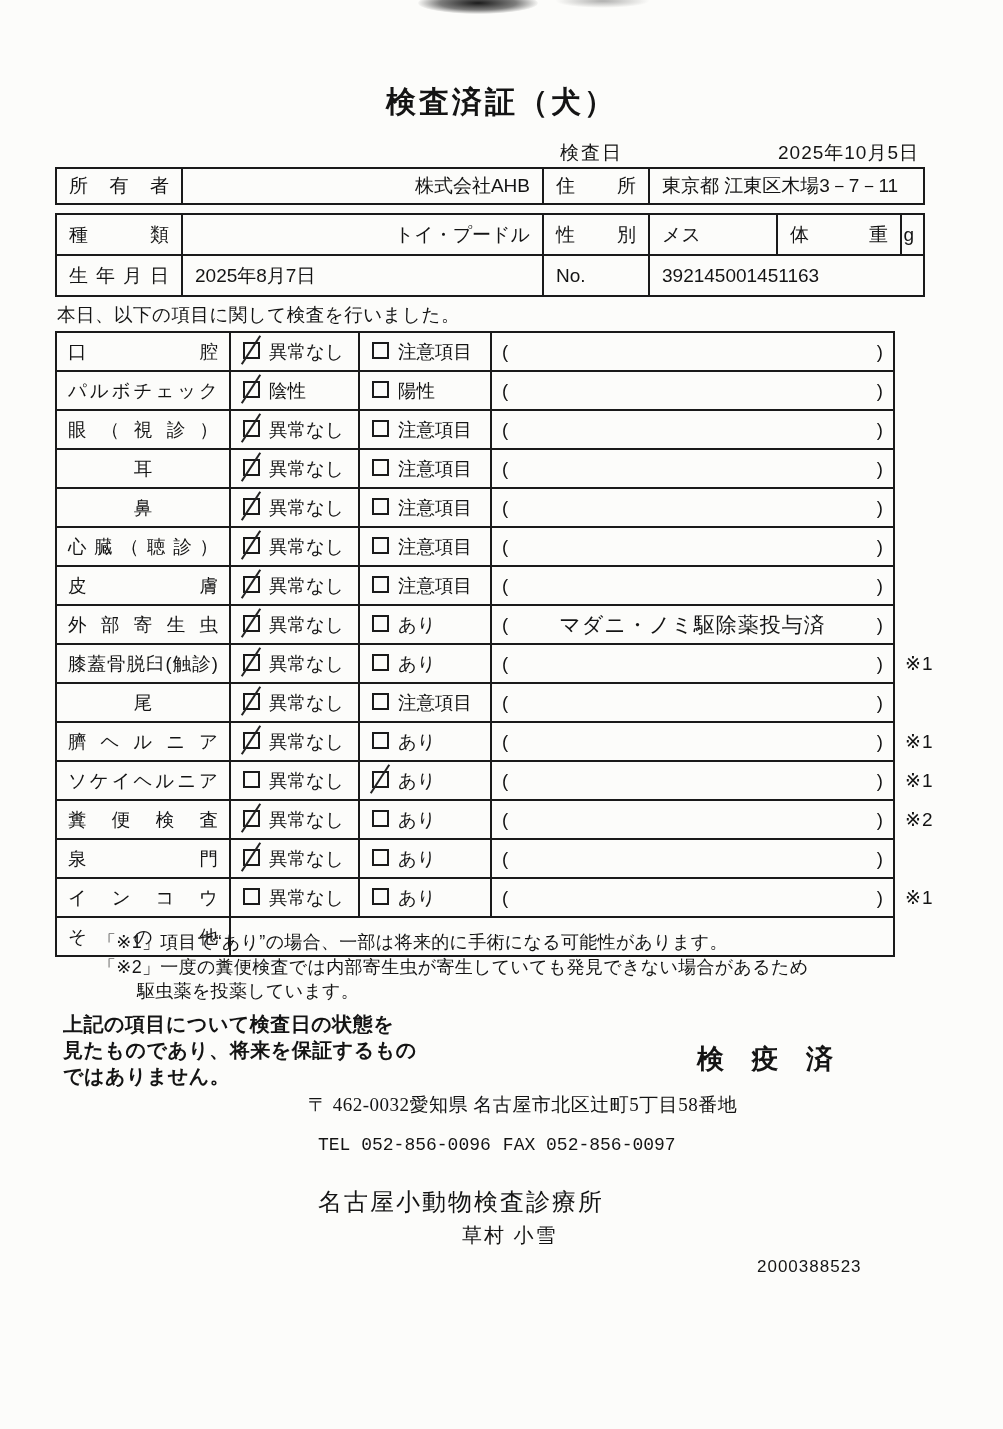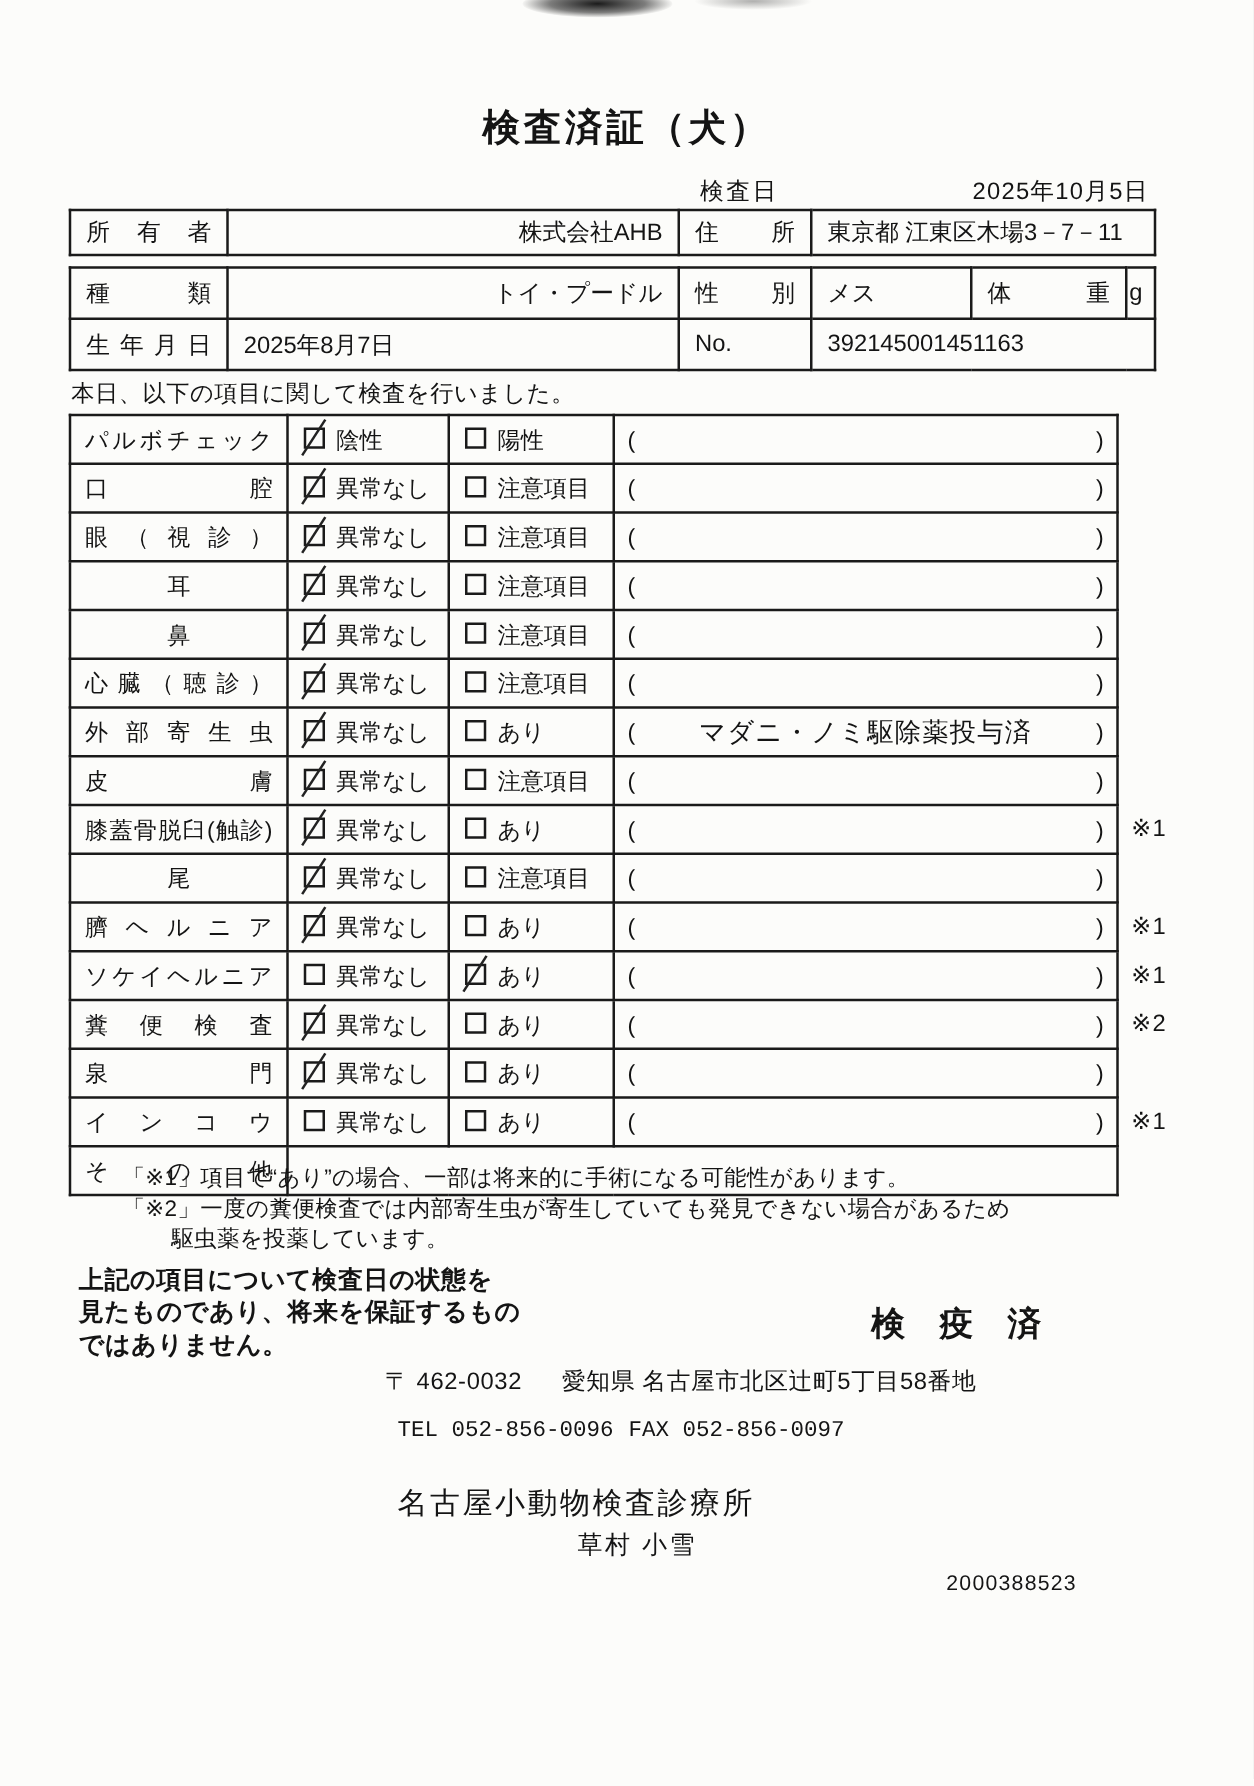--- a/index.html
+++ b/index.html
@@ -62,21 +62,21 @@
   .paren-inner{display:flex;align-items:center;height:100%;}
   .paren-note{flex:1;text-align:center;font-size:21px;letter-spacing:1px;}
   .empty-cell{background:transparent;}
 
   .footnote{position:absolute;left:57px;font-size:18px;letter-spacing:.3px;padding-left:41px;}
   .fn1{top:930px;} .fn2{top:955px;} .fn3{top:979px;left:96px;}
 
   .disclaimer{position:absolute;top:1011px;left:63px;font-size:20px;font-weight:700;line-height:26px;letter-spacing:.5px;}
   .stamp{position:absolute;top:1041px;left:697px;font-size:27px;font-weight:600;letter-spacing:10px;}
 
-  .addr-line{position:absolute;top:1092px;left:308px;font-size:19px;display:flex;gap:32px;letter-spacing:.5px;}
+  .addr-line{position:absolute;top:1092px;left:308px;font-size:19px;display:flex;letter-spacing:.5px;font-family:Liberation Serif, serif;}
   .tel-line{position:absolute;top:1135px;left:318px;font-size:18px;font-family:"Liberation Mono","DejaVu Sans Mono",monospace;display:flex;gap:12px;}
   .clinic-name{position:absolute;top:1186px;left:318px;font-size:24px;letter-spacing:2px;font-weight:500;}
   .signer{position:absolute;top:1222px;left:462px;font-size:20px;letter-spacing:2px;}
   .serial{position:absolute;top:1257px;left:757px;font-size:17px;letter-spacing:1px;}
 </style>
 </head>
 <body>
 
 <div class="page">
 
@@ -130,46 +130,46 @@
   <table class="check-tbl">
     <colgroup>
       <col style="width:174px">
         <col style="width:129px">
         <col style="width:132px">
         <col style="width:403px">
         <col style="width:46px">
     </colgroup>
     <tbody>
         <tr>
+          <td class="item-cell">口腔</td>
+          <td class="box-cell"><span class="box checked"></span><span class="box-label">異常なし</span></td>
+          <td class="box-cell"><span class="box"></span><span class="box-label">注意項目</span></td>
+          <td class="paren-cell">
+            <span class="paren-inner">
+              <span class="po">(</span>
+              <span class="paren-note"></span>
+              <span class="pc">)</span>
+            </span>
+          </td>
+          <td class="mark-cell"></td>
+        </tr>
+        <tr>
           <td class="item-cell">パルボチェック</td>
           <td class="box-cell"><span class="box checked"></span><span class="box-label">陰性</span></td>
           <td class="box-cell"><span class="box"></span><span class="box-label">陽性</span></td>
           <td class="paren-cell">
             <span class="paren-inner">
               <span class="po">(</span>
               <span class="paren-note"></span>
               <span class="pc">)</span>
             </span>
           </td>
           <td class="mark-cell"></td>
         </tr>
         <tr>
-          <td class="item-cell">口腔</td>
-          <td class="box-cell"><span class="box checked"></span><span class="box-label">異常なし</span></td>
-          <td class="box-cell"><span class="box"></span><span class="box-label">注意項目</span></td>
-          <td class="paren-cell">
-            <span class="paren-inner">
-              <span class="po">(</span>
-              <span class="paren-note"></span>
-              <span class="pc">)</span>
-            </span>
-          </td>
-          <td class="mark-cell"></td>
-        </tr>
-        <tr>
           <td class="item-cell">眼（視診）</td>
           <td class="box-cell"><span class="box checked"></span><span class="box-label">異常なし</span></td>
           <td class="box-cell"><span class="box"></span><span class="box-label">注意項目</span></td>
           <td class="paren-cell">
             <span class="paren-inner">
               <span class="po">(</span>
               <span class="paren-note"></span>
               <span class="pc">)</span>
             </span>
           </td>
@@ -208,40 +208,40 @@
           <td class="paren-cell">
             <span class="paren-inner">
               <span class="po">(</span>
               <span class="paren-note"></span>
               <span class="pc">)</span>
             </span>
           </td>
           <td class="mark-cell"></td>
         </tr>
         <tr>
+          <td class="item-cell">皮膚</td>
+          <td class="box-cell"><span class="box checked"></span><span class="box-label">異常なし</span></td>
+          <td class="box-cell"><span class="box"></span><span class="box-label">注意項目</span></td>
+          <td class="paren-cell">
+            <span class="paren-inner">
+              <span class="po">(</span>
+              <span class="paren-note"></span>
+              <span class="pc">)</span>
+            </span>
+          </td>
+          <td class="mark-cell"></td>
+        </tr>
+        <tr>
           <td class="item-cell">外部寄生虫</td>
           <td class="box-cell"><span class="box checked"></span><span class="box-label">異常なし</span></td>
           <td class="box-cell"><span class="box"></span><span class="box-label">あり</span></td>
           <td class="paren-cell">
             <span class="paren-inner">
               <span class="po">(</span>
               <span class="paren-note">マダニ・ノミ駆除薬投与済</span>
-              <span class="pc">)</span>
-            </span>
-          </td>
-          <td class="mark-cell"></td>
-        </tr>
-        <tr>
-          <td class="item-cell">皮膚</td>
-          <td class="box-cell"><span class="box checked"></span><span class="box-label">異常なし</span></td>
-          <td class="box-cell"><span class="box"></span><span class="box-label">注意項目</span></td>
-          <td class="paren-cell">
-            <span class="paren-inner">
-              <span class="po">(</span>
-              <span class="paren-note"></span>
               <span class="pc">)</span>
             </span>
           </td>
           <td class="mark-cell"></td>
         </tr>
         <tr>
           <td class="item-cell">膝蓋骨脱臼(触診)</td>
           <td class="box-cell"><span class="box checked"></span><span class="box-label">異常なし</span></td>
           <td class="box-cell"><span class="box"></span><span class="box-label">あり</span></td>
           <td class="paren-cell">

